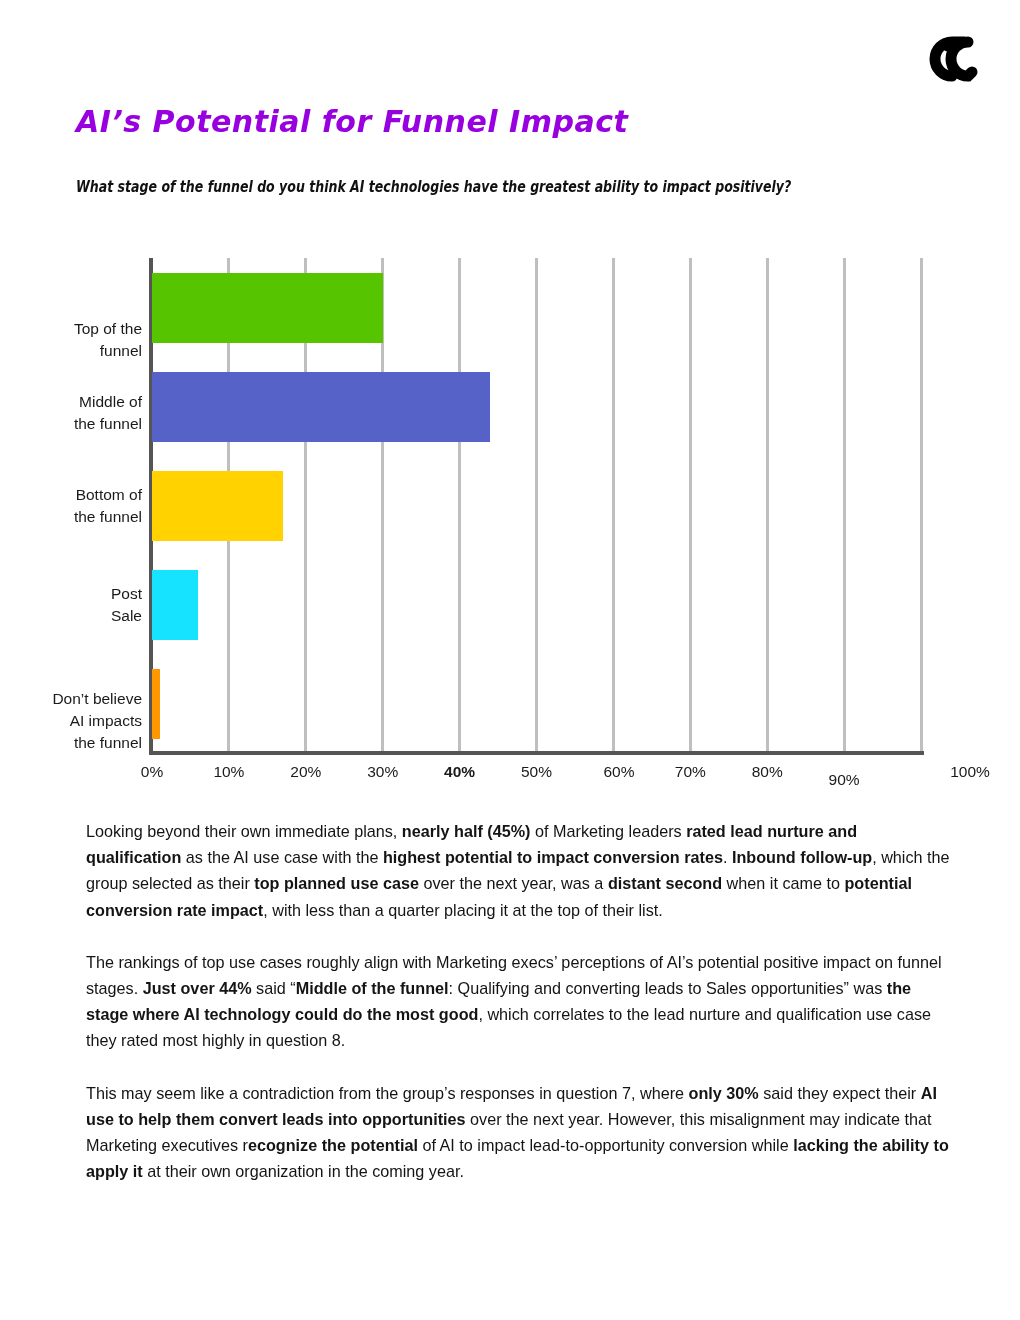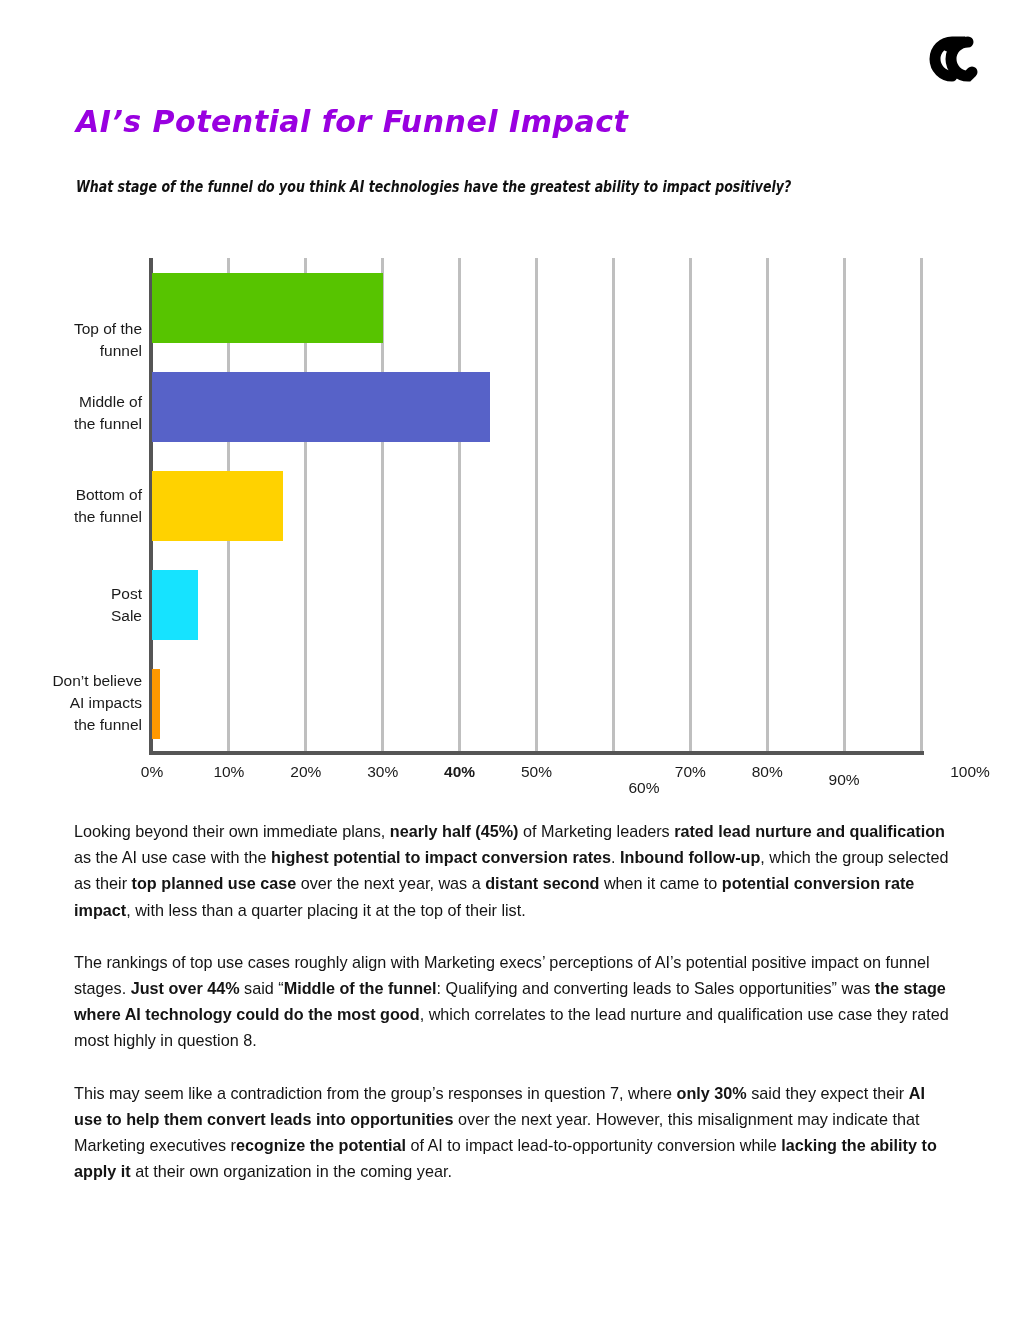--- a/index.html
+++ b/index.html
@@ -111,21 +111,21 @@
   #copy {
     position: absolute;
     left: 74px;
     top: 818px;
     width: 880px;
     font-size: 16.2px;
     line-height: 26.2px;
     color: #141414;
   }
   #copy p {
-    margin: 0 0 26px 0;
+    margin: 0 0 26px 12px;
   }
   #copy b { font-weight: bold; }
 </style>
 </head>
 <body>
 
 <div id="logo">
   <svg viewBox="0 0 76 62" width="76" height="62" aria-hidden="true">
     <g fill="none" stroke="#000000" stroke-width="11" stroke-linecap="round">
       <path d="M46 14 A17 17 0 1 0 46 48 L50 44"></path>
@@ -162,32 +162,32 @@
     </div>
   <div id="catlabels">
       <div class="cat-label-box" style="top: 35.5px; padding-right: 18px; margin-top: 32px;">Top of the
 funnel</div>
       <div class="cat-label-box" style="top: 141px; padding-right: 18px;">Middle of
 the funnel</div>
       <div class="cat-label-box" style="top: 233.5px; padding-right: 18px;">Bottom of
 the funnel</div>
       <div class="cat-label-box" style="top: 332.5px; padding-right: 18px;">Post
 Sale</div>
-      <div class="cat-label-box" style="top: 420px; ">Don’t believe
+      <div class="cat-label-box" style="top: 438px; ">Don’t believe
 AI impacts
 the funnel</div>
     </div>
   <div id="ticklabels">
       <div class="tick-label" style="left: 152px;">0%</div>
       <div class="tick-label" style="left: 228.9px;">10%</div>
       <div class="tick-label" style="left: 305.8px;">20%</div>
       <div class="tick-label" style="left: 382.7px;">30%</div>
       <div class="tick-label" style="left: 459.6px; font-weight: bold;">40%</div>
       <div class="tick-label" style="left: 536.5px;">50%</div>
-      <div class="tick-label" style="left: 644px; margin-top: 16px;">60%</div>
+      <div class="tick-label" style="left: 619px;">60%</div>
       <div class="tick-label" style="left: 690.3px;">70%</div>
       <div class="tick-label" style="left: 767.2px;">80%</div>
       <div class="tick-label" style="left: 844.1px; margin-top: 8px;">90%</div>
       <div class="tick-label" style="left: 970px;">100%</div>
     </div>
 </div>
 
 <div id="copy">
   <p><span>Looking beyond their own immediate plans, </span><b>nearly half (45%)</b><span> of Marketing leaders </span><b>rated lead nurture and qualification</b><span> as the AI use case with the </span><b>highest potential to impact conversion rates</b><span>. </span><b>Inbound follow-up</b><span>, which the group selected as their </span><b>top planned use case</b><span> over the next year, was a </span><b>distant second</b><span> when it came to </span><b>potential conversion rate impact</b><span>, with less than a quarter placing it at the top of their list.</span></p>
   <p><span>The rankings of top use cases roughly align with Marketing execs’ perceptions of AI’s potential positive impact on funnel stages. </span><b>Just over 44%</b><span> said “</span><b>Middle of the funnel</b><span>: Qualifying and converting leads to Sales opportunities” was </span><b>the stage where AI technology could do the most good</b><span>, which correlates to the lead nurture and qualification use case they rated most highly in question 8.</span></p>

